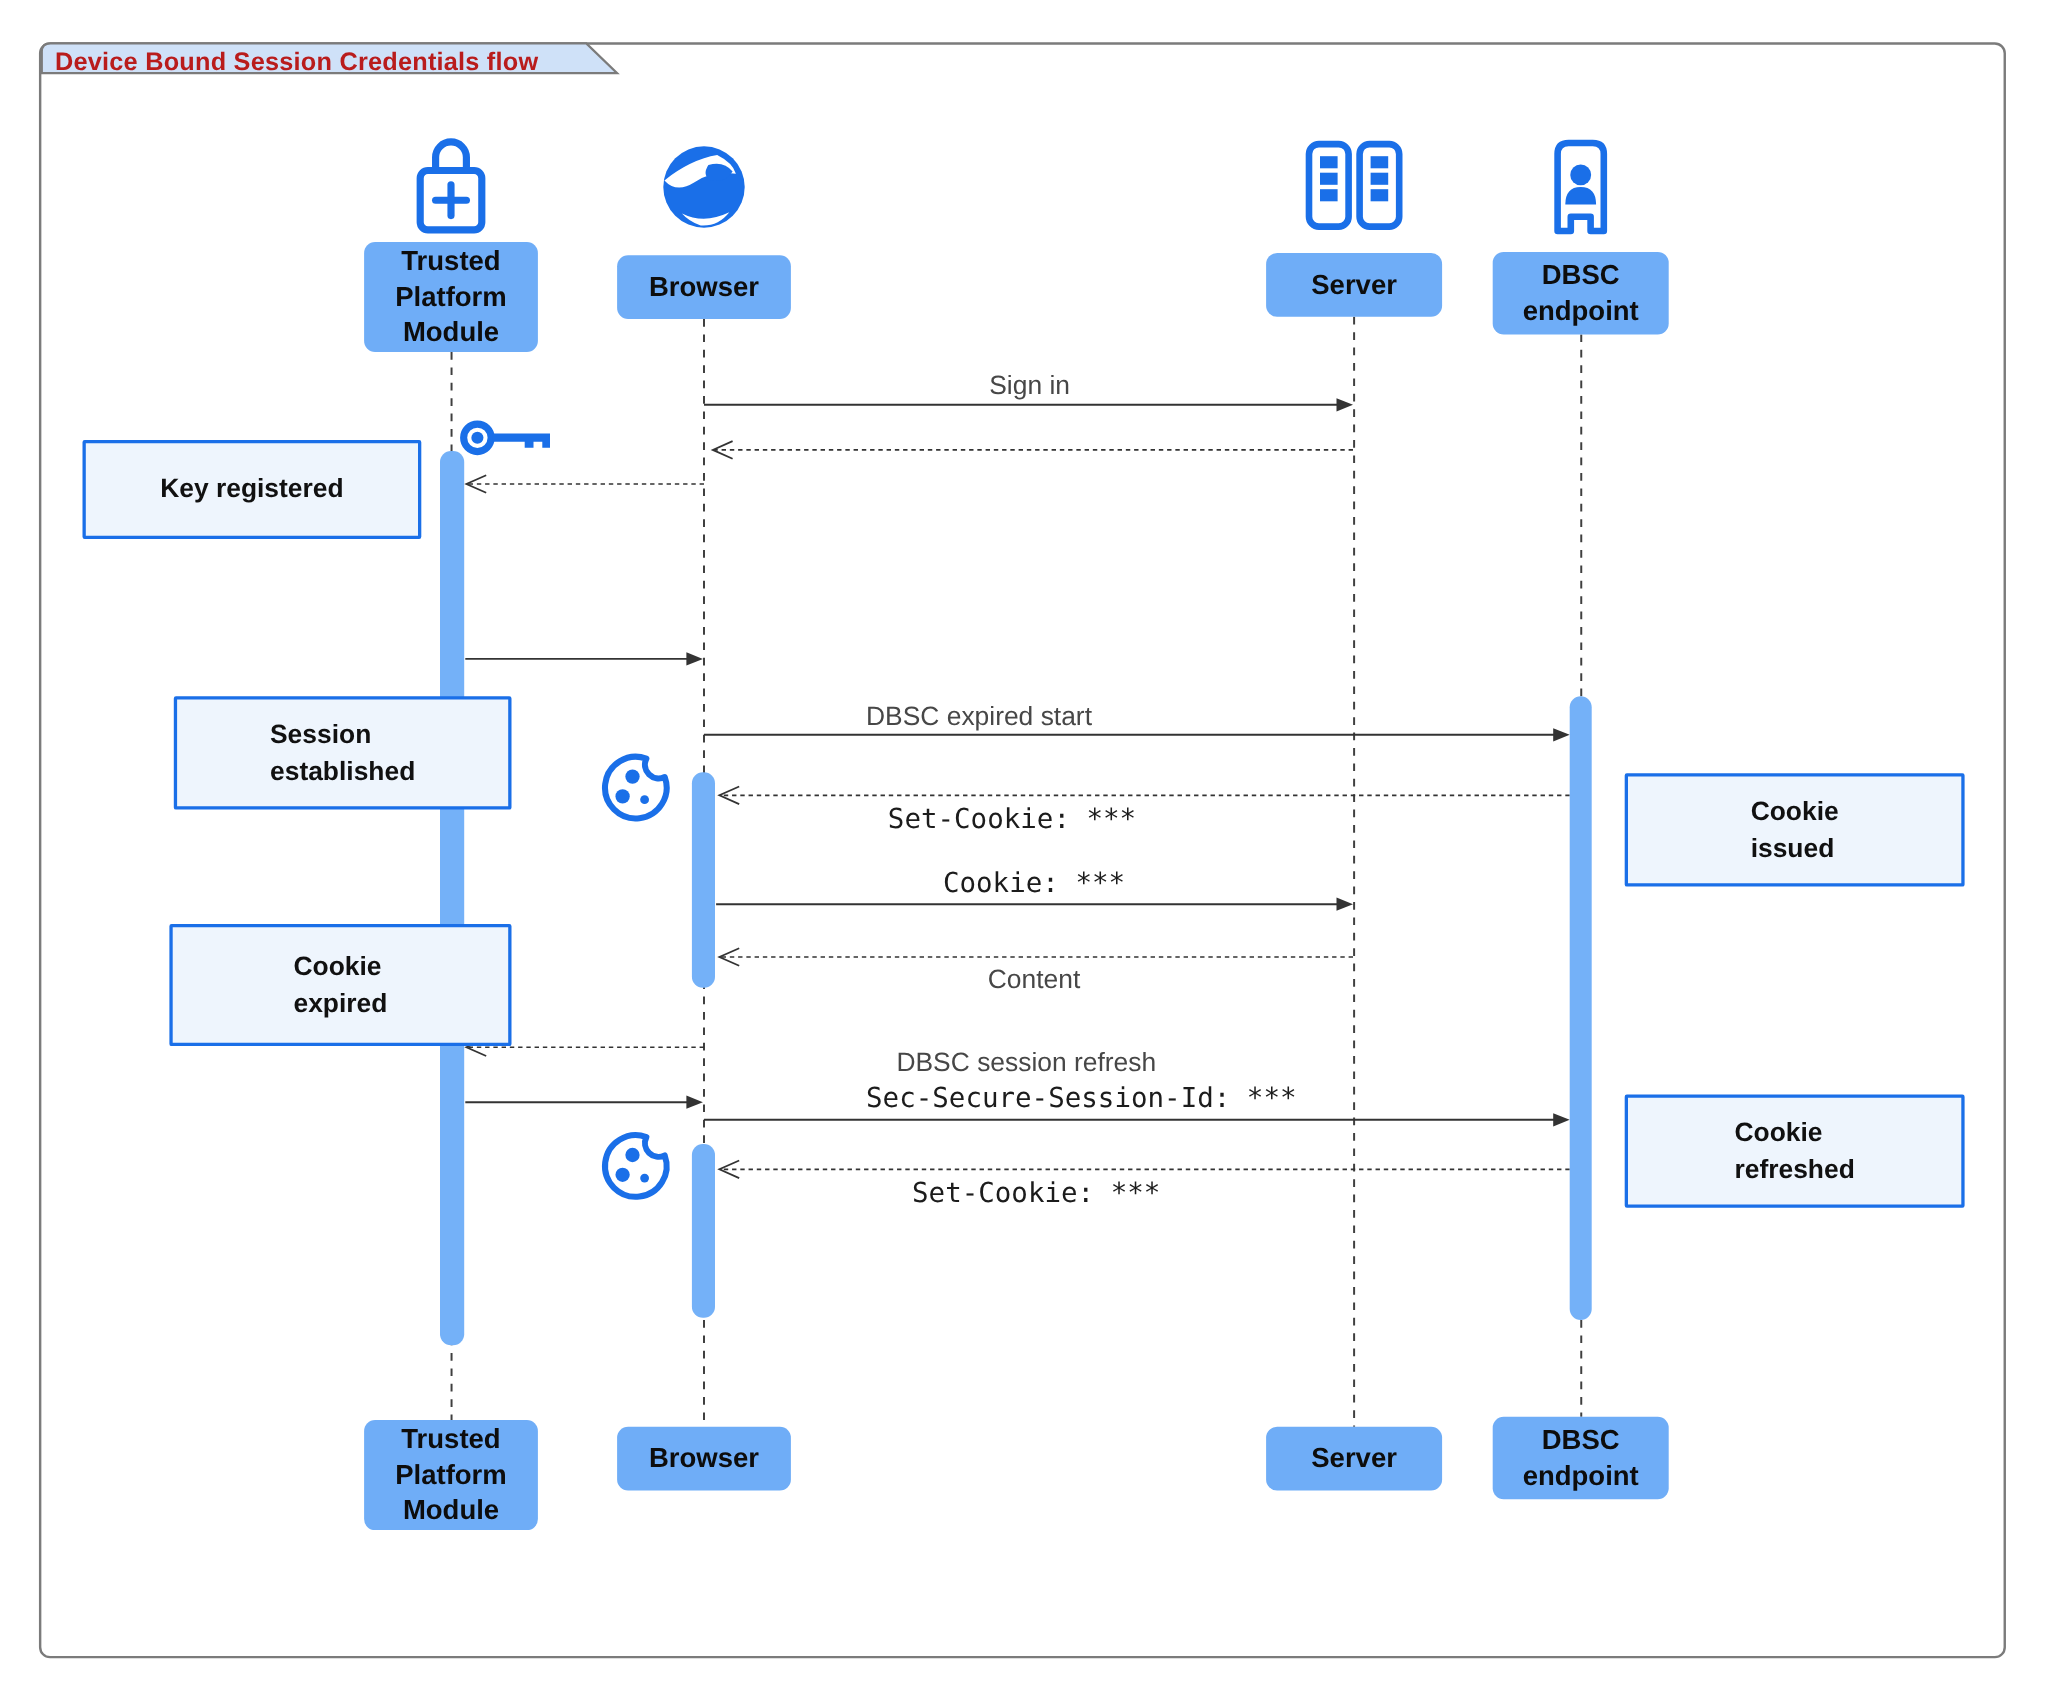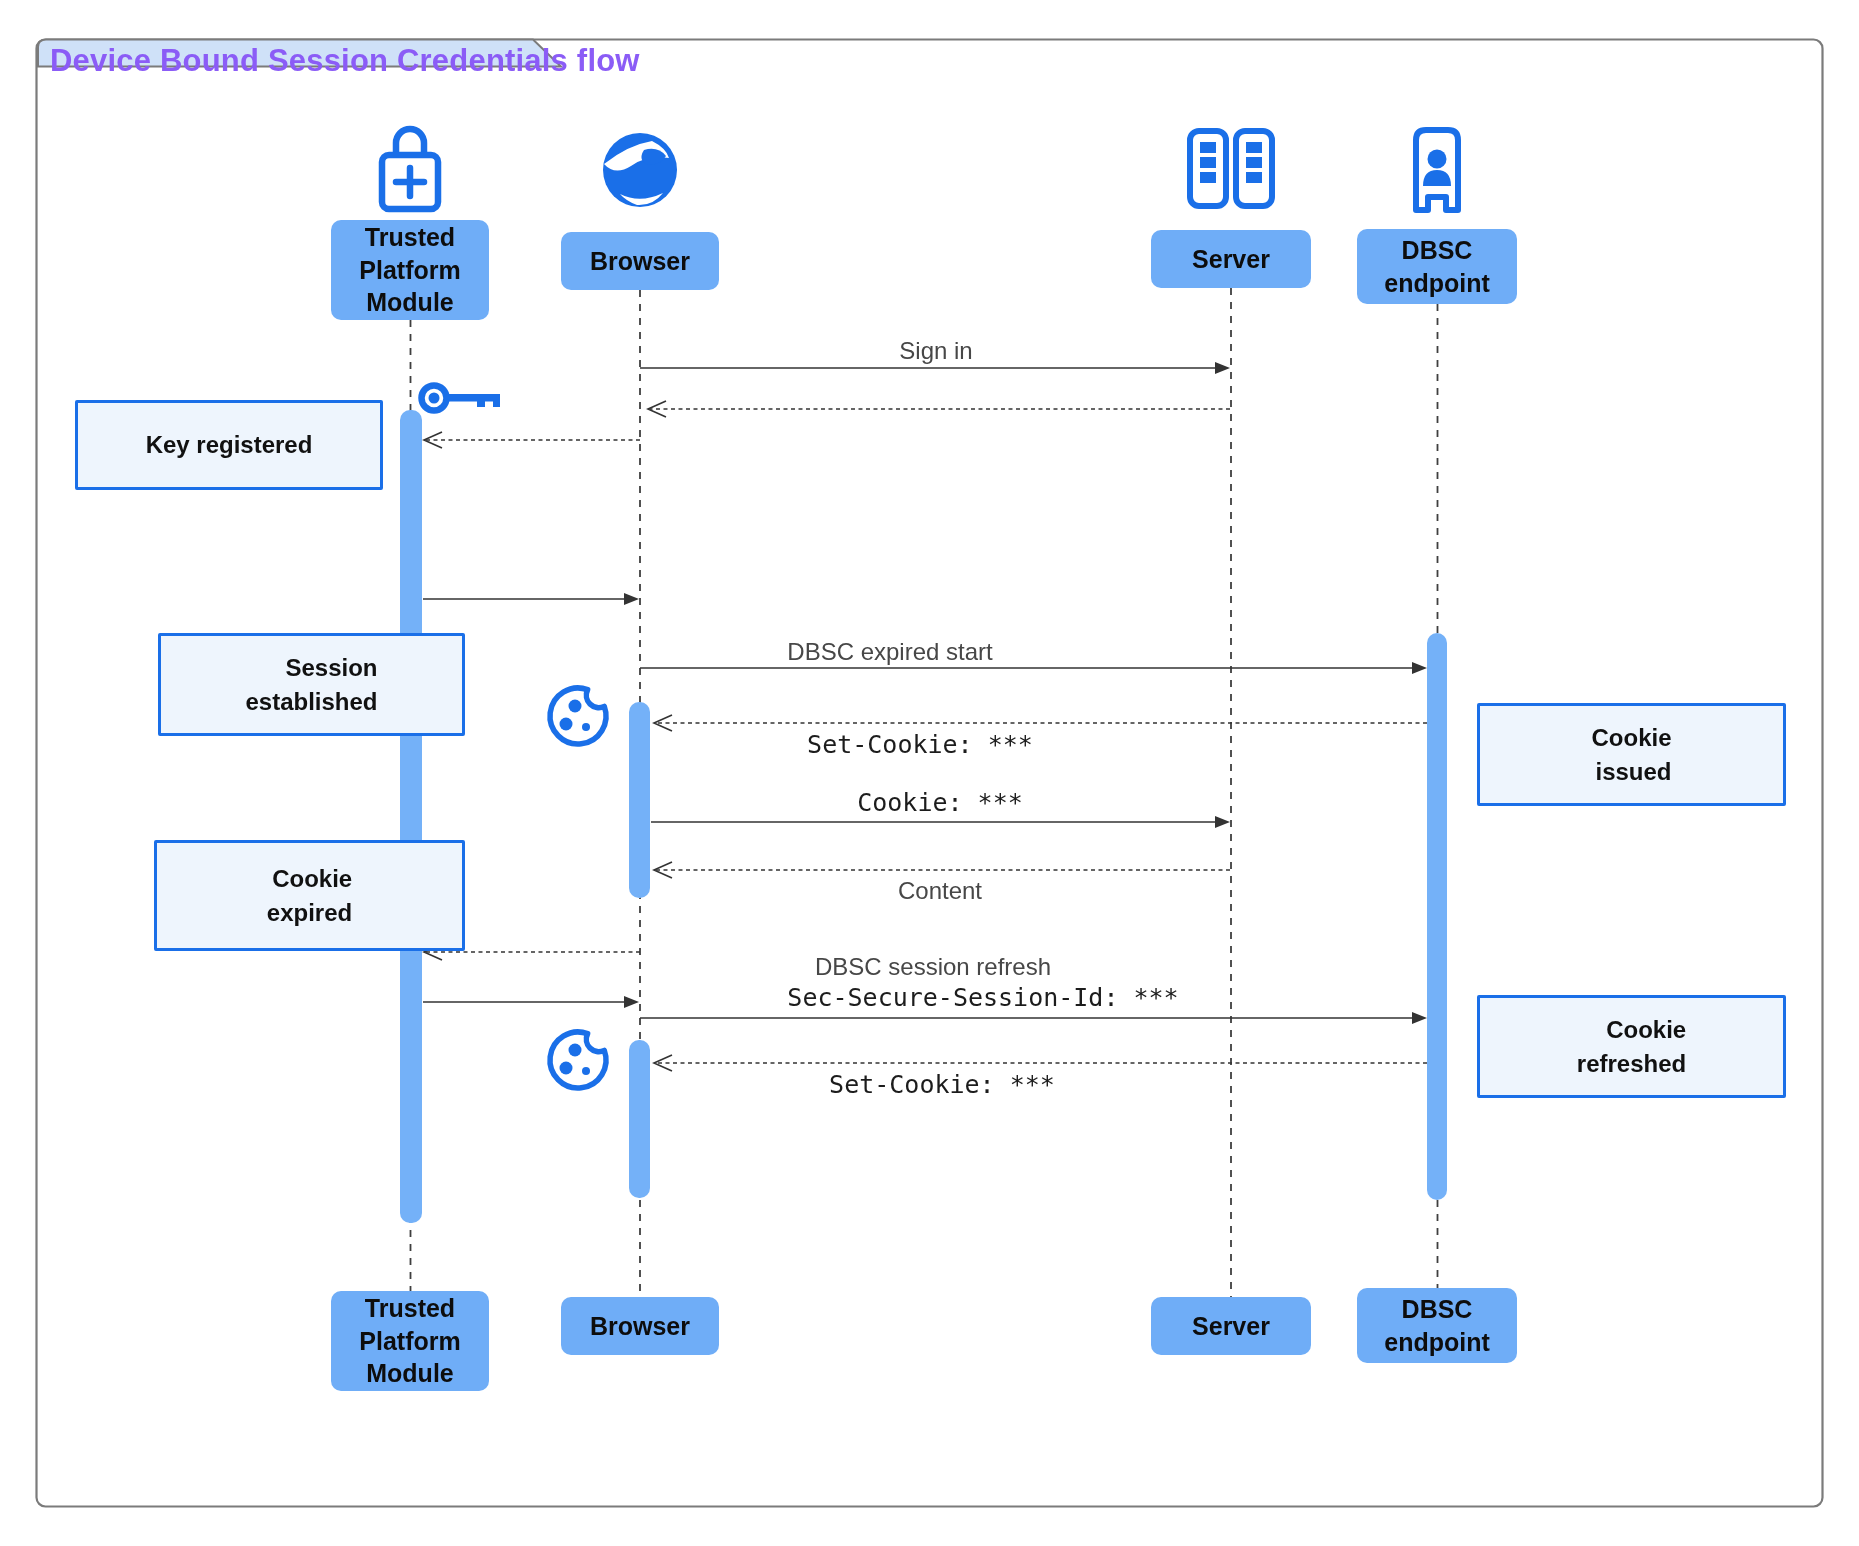--- a/index.html
+++ b/index.html
@@ -1,27 +1,27 @@
 <!DOCTYPE html>
 <html><head>
 <meta charset="utf-8">
 <style>
   html,body{margin:0;padding:0;background:#ffffff;}
   .diagram{position:relative;width:1859px;height:1546px;background:#fff;overflow:hidden;
            font-family:"Liberation Sans",sans-serif;}
   .layer{position:absolute;left:0;top:0;}
   .abs{position:absolute;}
-  .title{position:absolute;left:50px;top:43px;font-size:31px;font-weight:bold;color:#8b5cf6;
+  .title{position:absolute;left:50px;top:43px;font-size:23px;font-weight:bold;color:#b91c1c;
          letter-spacing:.2px;white-space:nowrap;}
   .plabel{position:absolute;display:flex;align-items:center;justify-content:center;
           background:#6fadf7;border-radius:10px;font-size:25px;font-weight:bold;color:#0d0d0d;
           text-align:center;white-space:pre-line;line-height:1.3;}
   .note{position:absolute;display:flex;align-items:center;justify-content:center;
         background:#eef5fd;border:3px solid #1a6fe8;border-radius:2px;
-        font-size:24px;font-weight:bold;color:#111;text-align:right;white-space:pre-line;line-height:1.4;}
+        font-size:24px;font-weight:bold;color:#111;text-align:left;white-space:pre-line;line-height:1.4;}
   .bar{position:absolute;width:21px;background:#74b1f8;border-radius:10px;}
   .mlabel{position:absolute;transform:translateX(-50%);white-space:nowrap;
           font-size:24px;color:#474747;}
   .mono{font-family:"DejaVu Sans Mono","Liberation Mono",monospace;font-size:25px;color:#1c1c1c;}
 </style>
 </head>
 <body>
 
 <div class="diagram">
 

